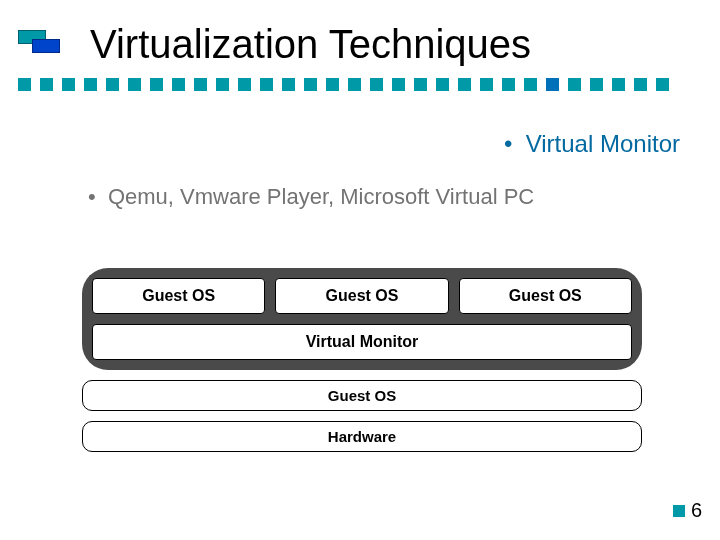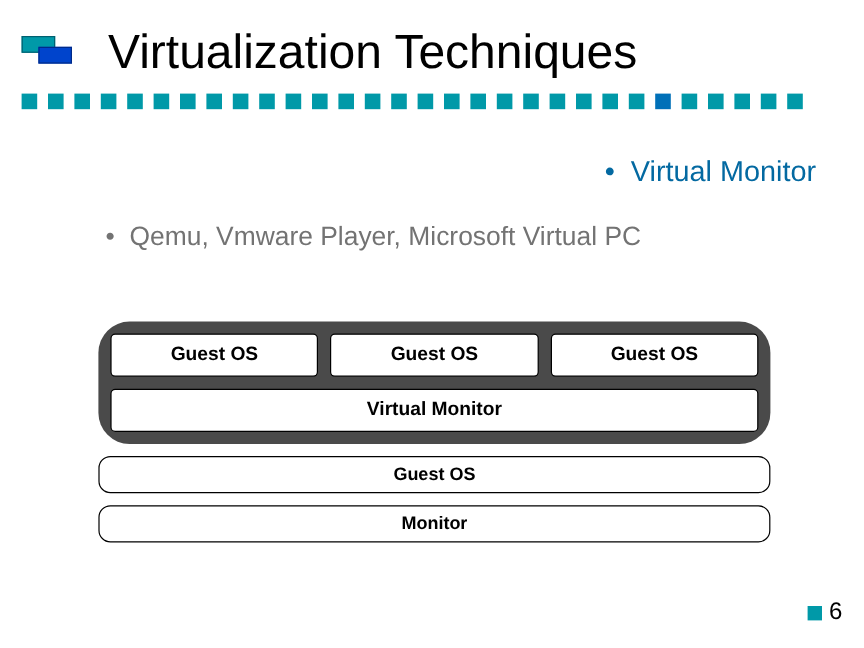--- a/index.html
+++ b/index.html
@@ -184,20 +184,20 @@
   <div class="outer">
     <div class="guest-row">
       <div class="box guest">Guest OS</div>
       <div class="box guest">Guest OS</div>
       <div class="box guest">Guest OS</div>
     </div>
     <div class="box wide">Virtual Monitor</div>
   </div>
   <div class="below">
     <div class="box">Guest OS</div>
-    <div class="box">Monitor</div>
+    <div class="box">Hardware</div>
   </div>
 </div>
 
 <div class="pagenum">
   <span class="psq"></span>
   <span>6</span>
 </div>
 
 </body></html>

